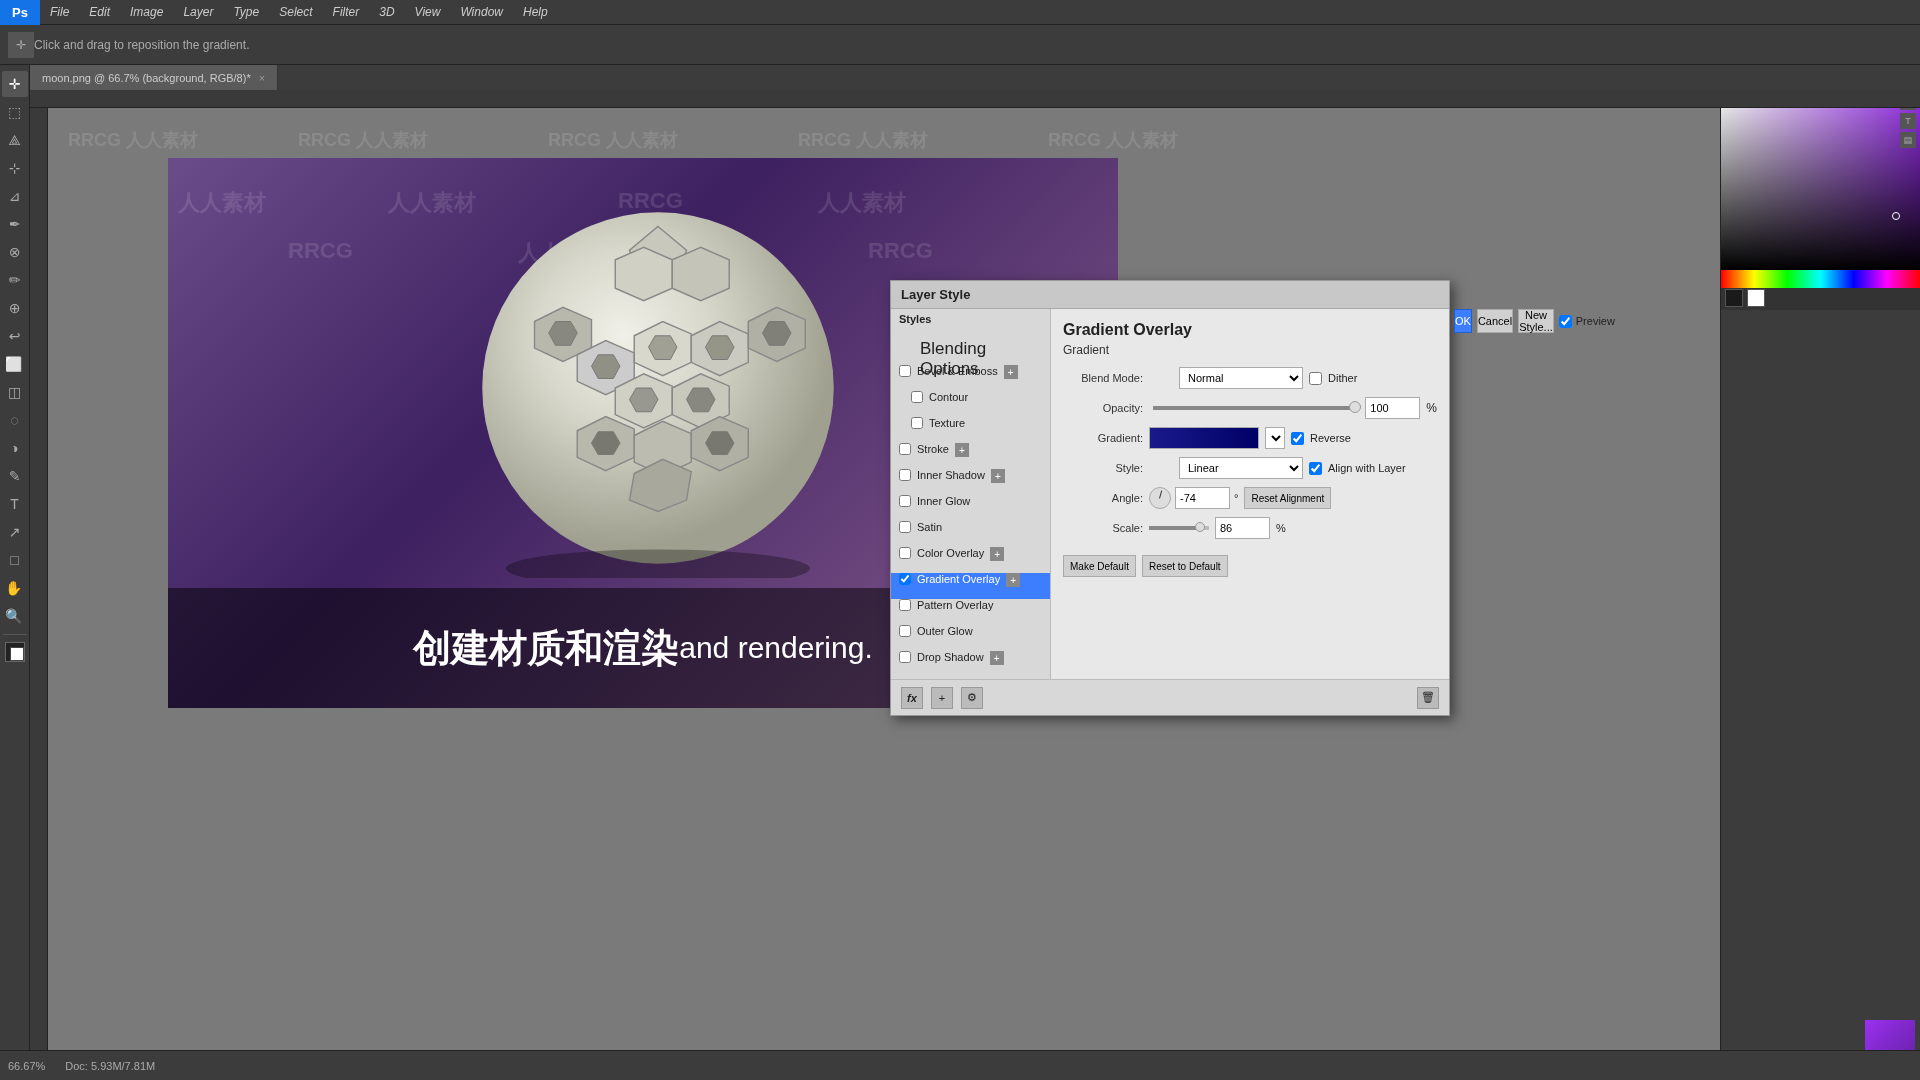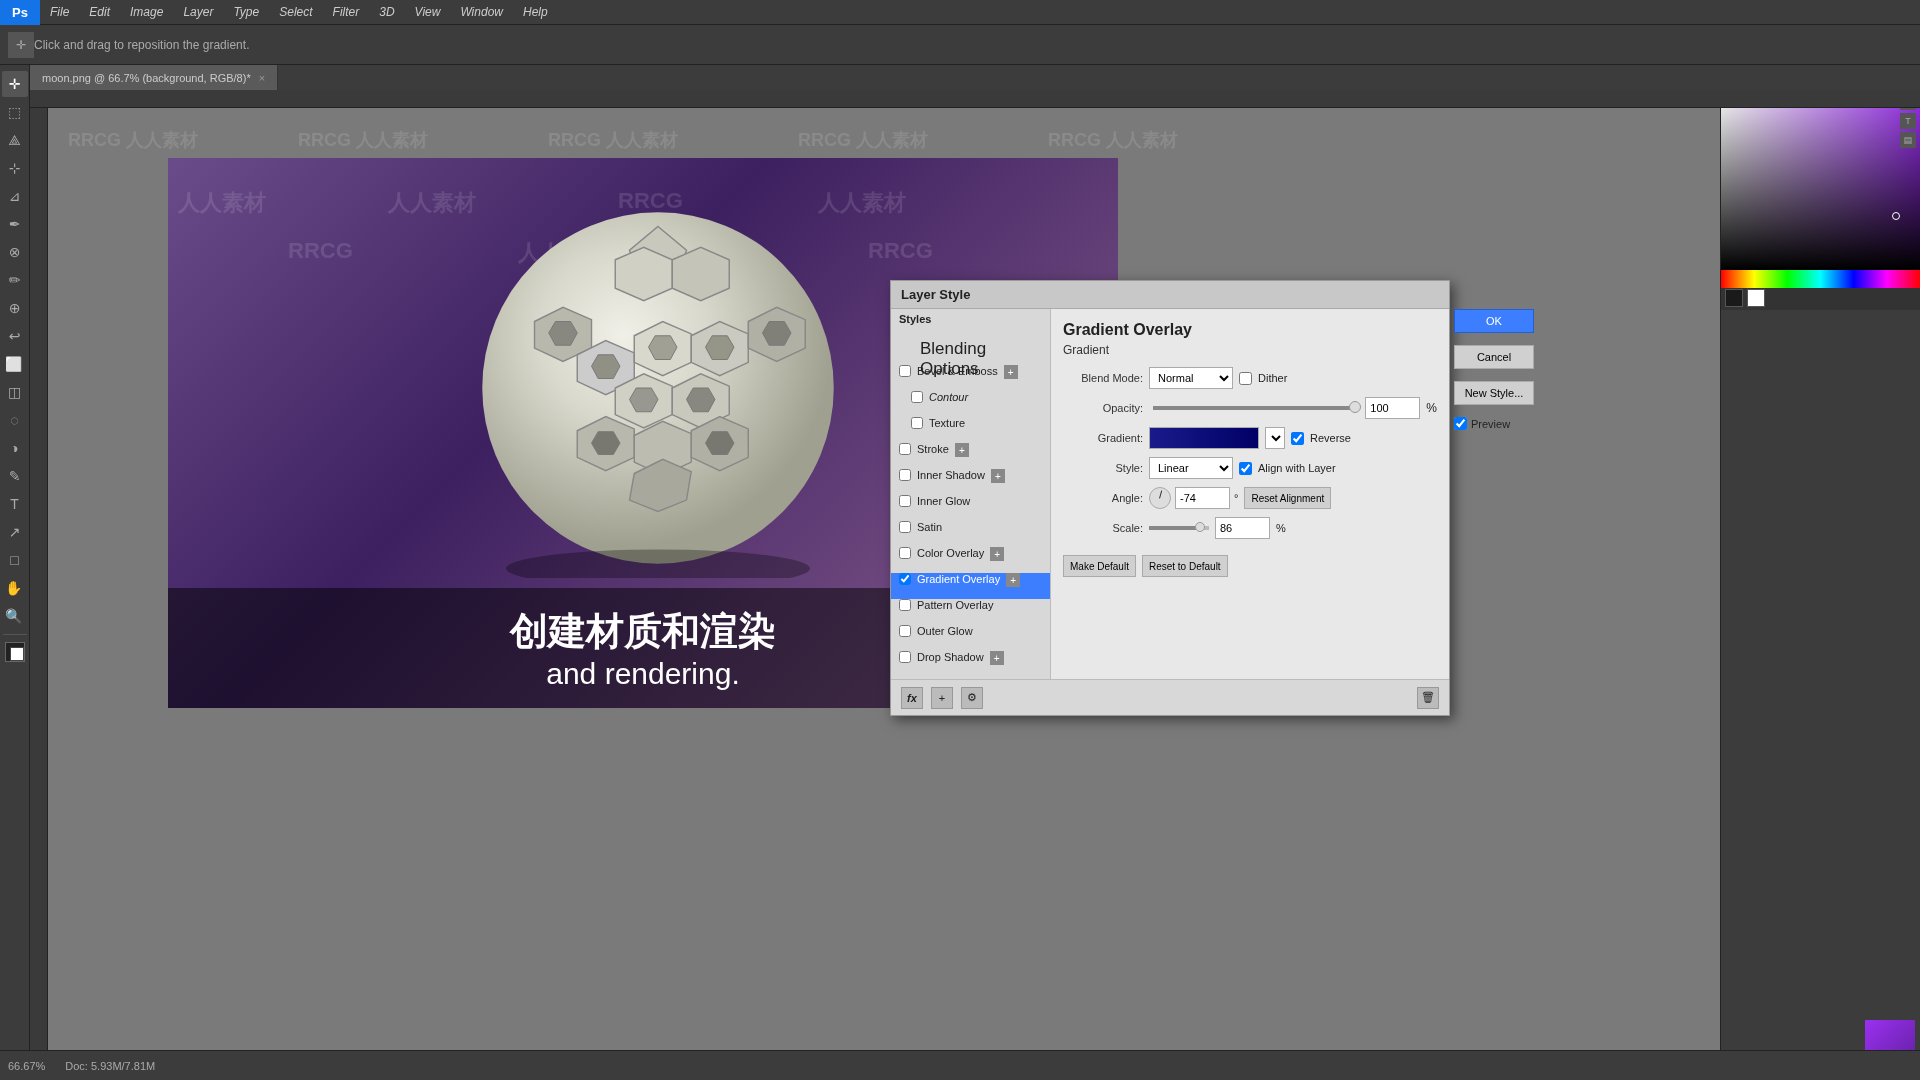--- a/index.html
+++ b/index.html
@@ -176,21 +176,21 @@
     .sphere-svg {
       width: 100%; height: 100%;
     }
 
     
     .subtitle-area {
       position: absolute;
       bottom: 0; left: 0; right: 0;
       height: 120px;
       background: rgba(0,0,0,0.5);
-      display: flex; flex-direction: column;
+      display: flex; flex-direction: row;
       align-items: center; justify-content: center;
     }
     .subtitle-cn {
       font-size: 38px;
       color: #fff;
       font-weight: bold;
     }
     .subtitle-en {
       font-size: 30px;
       color: #fff;
@@ -334,21 +334,21 @@
       color: #333;
     }
     .form-control {
       height: 22px;
       background: #fff;
       border: 1px solid #aaa;
       padding: 0 4px;
       font-size: 11px;
     }
     .form-control-sm { width: 55px; }
-    .form-control-md { width: 84px; }
+    .form-control-md { width: 124px; margin-left: 30px; }
     .form-select {
       height: 22px;
       background: #fff;
       border: 1px solid #aaa;
       font-size: 11px;
       padding: 0 4px;
     }
 
     .gradient-preview-bar {
       width: 110px;
@@ -695,21 +695,21 @@
         <div class="style-item">
           <span style="font-size:17px;padding-left:21px;">Blending Options</span>
         </div>
         <div class="style-item">
           <input type="checkbox" style="">
           <span style="font-size:11px;">Bevel &amp; Emboss</span>
           <span class="style-item-add">+</span>
         </div>
         <div class="style-item" style="padding-left:20px;">
           <input type="checkbox" style="">
-          <span style="font-size:11px;font-style:italic;">Contour</span>
+          <span style="font-size:11px;">Contour</span>
         </div>
         <div class="style-item" style="padding-left:20px;">
           <input type="checkbox" style="">
           <span style="font-size:11px;">Texture</span>
         </div>
         <div class="style-item">
           <input type="checkbox" style="">
           <span style="font-size:11px;">Stroke</span>
           <span class="style-item-add">+</span>
         </div>
@@ -819,21 +819,21 @@
           <span style="font-size:11px;">%</span>
         </div>
 
         <div class="form-row" style="margin-top:16px;">
           <button class="make-default-btn">Make Default</button>
           <button class="reset-default-btn">Reset to Default</button>
         </div>
       </div>
     </div>
 
-    <div style="position:absolute;right:-95px;top:0;display:flex;flex-direction:column;gap:12px;width:90px;">
+    <div style="position:absolute;right:-95px;top:0;display:flex;flex-direction:row;gap:5px;width:90px;">
       <button class="dialog-btn primary">OK</button>
       <button class="dialog-btn">Cancel</button>
       <button class="dialog-btn">New Style...</button>
       <div style="display:flex;align-items:center;gap:4px;">
         <input type="checkbox" checked="" style="">
         <span style="font-size:11px;color:#222;">Preview</span>
       </div>
     </div>
   </div>
 

